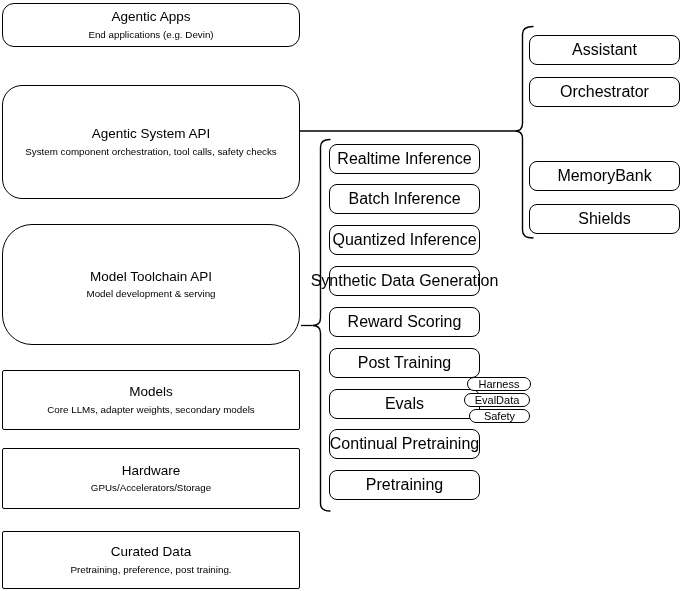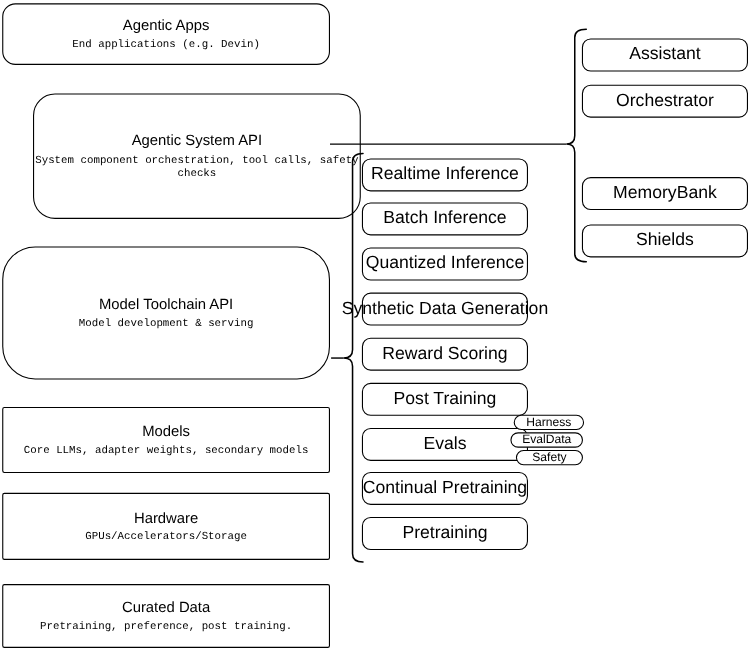--- a/index.html
+++ b/index.html
@@ -14,21 +14,21 @@
   
   .bigbox{
     position:absolute;left:2px;width:298px;
     box-sizing:border-box;
     border:1.4px solid #000;border-radius:2px;
     background:#fff;
     display:flex;flex-direction:column;align-items:center;justify-content:center;
     text-align:center;
   }
   .bigbox .title{font-size:13.5px;line-height:1.15;}
-  .bigbox .subtitle{font-size:9.8px;line-height:1.2;margin-top:4px;font-family:Liberation Mono, monospace;}
+  .bigbox .subtitle{font-size:9.8px;line-height:1.2;margin-top:4px;}
   
   .node{
     position:absolute;width:151px;height:30px;
     box-sizing:border-box;
     border:1.4px solid #000;border-radius:8px;
     background:#fff;
     display:flex;align-items:center;justify-content:center;
     font-size:16px;white-space:nowrap;
     z-index:2;
   }
@@ -55,26 +55,26 @@
 
     <path d="M300 131 L515 131" stroke="#000" stroke-width="1.3" fill="none"></path>
 
     <path d="M301 325.5 L312.5 325.5" stroke="#000" stroke-width="1.3" fill="none"></path>
 
     <path d="M330 139.5 Q320.5 139.5 320.5 147 L320.5 318 Q320.5 325.5 312.5 325.5 Q320.5 325.5 320.5 333 L320.5 503.5 Q320.5 511 330 511" stroke="#000" stroke-width="1.4" fill="none" stroke-linecap="round"></path>
 
     <path d="M533 26.5 Q522.5 26.5 522.5 34 L522.5 123.5 Q522.5 131 515 131 Q522.5 131 522.5 138.5 L522.5 230.5 Q522.5 238 533 238" stroke="#000" stroke-width="1.4" fill="none" stroke-linecap="round"></path>
   </svg>
 
-  <div class="bigbox" style="top:3px;height:56px;border-radius:12px;">
+  <div class="bigbox" style="top:3px;height:44px;border-radius:12px;">
     <div class="title">Agentic Apps</div>
     <div class="subtitle">End applications (e.g. Devin)</div>
   </div>
 
-  <div class="bigbox" style="top:85px;height:114px;border-radius:20px;margin-left:28px;">
+  <div class="bigbox" style="top:85px;height:114px;border-radius:20px;">
     <div class="title">Agentic System API</div>
     <div class="subtitle">System component orchestration, tool calls, safety checks</div>
   </div>
 
   <div class="bigbox" style="top:224px;height:121px;border-radius:30px;">
     <div class="title">Model Toolchain API</div>
     <div class="subtitle">Model development &amp; serving</div>
   </div>
 
   <div class="bigbox" style="top:370px;height:60px;">

